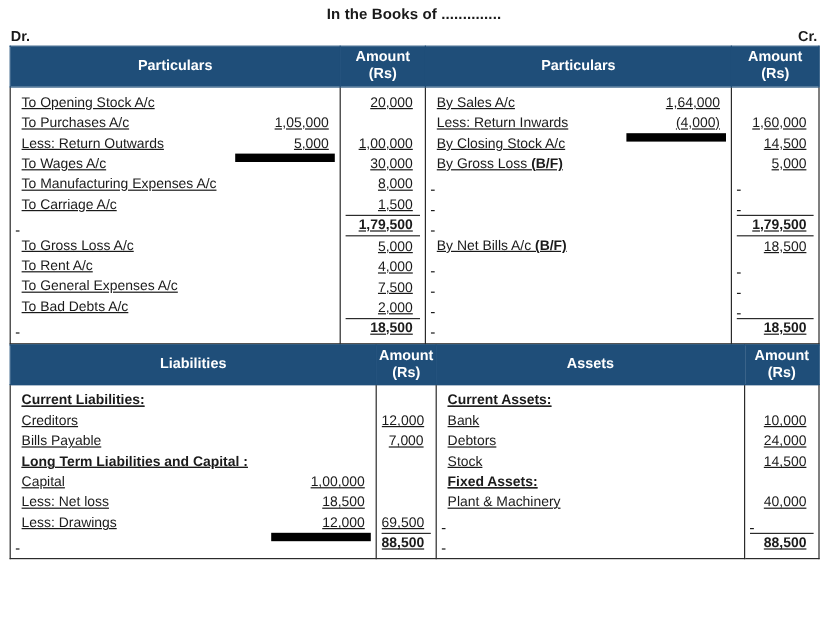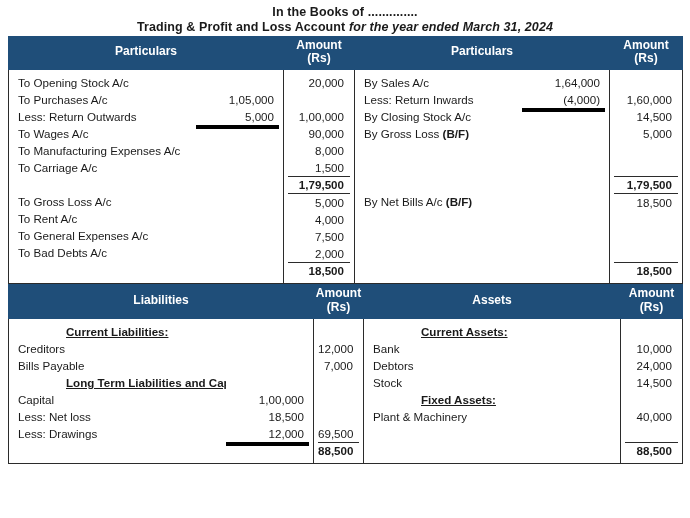--- a/index.html
+++ b/index.html
@@ -73,20 +73,21 @@
     padding: 2px 0 3px 0;
     line-height: 1.15;
     border-color: #1F4E79;
   }
   table.ledger th.amt {
     border-left: 1px solid #ffffff;
   }
   table.ledger td {
     padding: 4px;
     vertical-align: top;
+    text-decoration: underline;
   }
 
   
   .lines {
     display: block;
   }
   .ln {
     height: 17px;
     line-height: 17px;
     white-space: nowrap;
@@ -109,25 +110,25 @@
     white-space: nowrap;
     overflow: hidden;
   }
   .prow .sub {
     flex: 0 0 78px;
     text-align: right;
     padding-right: 5px;
     white-space: nowrap;
   }
   .prow .sub.ul {
-    border-bottom: 4px solid #000000;
+    border-bottom: 7px solid #000000;
     height: 16px;
     line-height: 16px;
   }
-  .ul-head { font-weight: bold; text-decoration: underline; margin-left: 48px; }
+  .ul-head { font-weight: bold; text-decoration: underline; }
   .b { font-weight: bold; }
 
   
   .ln.total {
     border-top: 1px solid #2b2b2b;
     border-bottom: 1px solid #2b2b2b;
     font-weight: bold;
     height: 16px;
     line-height: 16px;
   }
@@ -145,23 +146,26 @@
   }
   .sheet-title .b { font-weight: bold; }
 </style>
 </head>
 <body>
 
 <div class="page">
 
   <div class="title-block">
     <div class="title-line1">In the Books of ..............</div>
-    <div class="title-line2"><span>Trading &amp; Profit and Loss Account </span><span class="ital">for the year ended March 31, 2024</span></div>
   </div>
 
+  <div class="drcr">
+    <span>Dr.</span>
+    <span>Cr.</span>
+  </div>
 
   <table class="ledger">
     <colgroup>
       <col style="width:275px">
       <col style="width:71px">
       <col style="width:255px">
       <col style="width:73px">
     </colgroup>
     <thead>
       <tr>
@@ -213,21 +217,21 @@
             <div class="ln pad-l">To Bad Debts A/c</div>
             <div class="ln blank">.</div>
           </div>
         </td>
 
         <td>
           <div class="lines">
             <div class="ln pad-r">20,000</div>
             <div class="ln pad-r"></div>
             <div class="ln pad-r">1,00,000</div>
-            <div class="ln pad-r">90,000</div>
+            <div class="ln pad-r">30,000</div>
             <div class="ln pad-r">8,000</div>
             <div class="ln pad-r">1,500</div>
             <div class="ln pad-r total">1,79,500</div>
             <div class="ln pad-r">5,000</div>
             <div class="ln pad-r">4,000</div>
             <div class="ln pad-r">7,500</div>
             <div class="ln pad-r">2,000</div>
             <div class="ln pad-r total-end">18,500</div>
           </div>
         </td>

